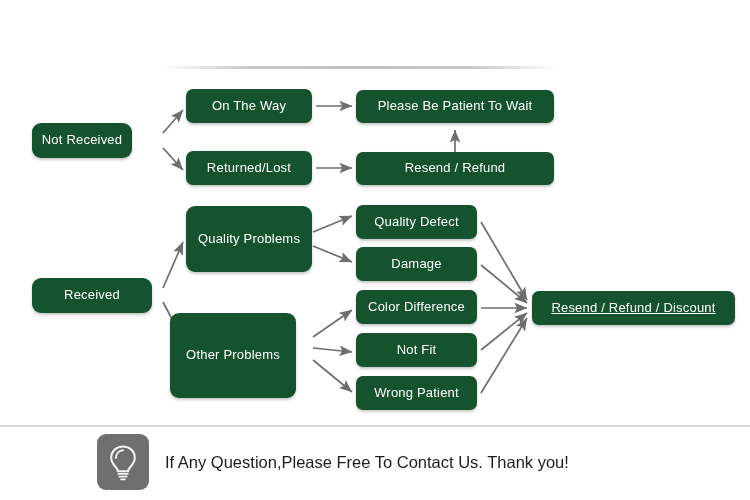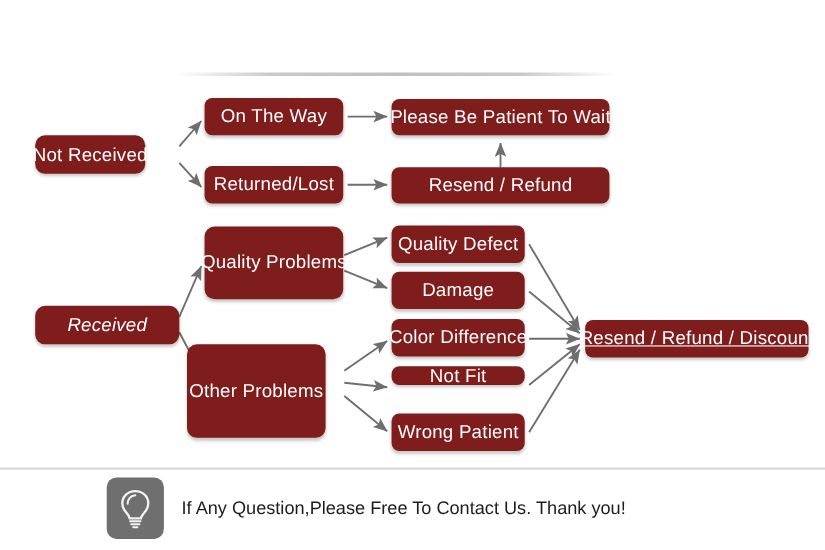--- a/index.html
+++ b/index.html
@@ -47,28 +47,28 @@
        rgba(192,192,192,1) 50%,
        rgba(198,198,198,0.95) 78%,
        rgba(205,205,205,0) 100%);
     border-radius: 2px;
   }
 
   
   .node {
     position: absolute;
     box-sizing: border-box;
-    background: #7f1d1d;
+    background: #14532d;
     color: #ffffff;
     border-radius: 7px;
     display: flex;
     align-items: center;
     justify-content: center;
     text-align: center;
-    font-size: 17px;
+    font-size: 13px;
     line-height: 1.15;
     letter-spacing: 0.2px;
     box-shadow: 0 2px 3px rgba(0,0,0,0.22);
     padding: 0 6px;
     white-space: nowrap;
   }
   .node.big { border-radius: 9px; }
 
   
   #wires {
@@ -150,34 +150,34 @@
 
       <path d="M481,222 L527,300"></path>
       <path d="M481,265 L527,303"></path>
       <path d="M481,308 L527,308"></path>
       <path d="M481,350 L527,313"></path>
       <path d="M481,393 L527,318"></path>
     </g>
   </svg>
 
   <div class="node big" style="left:32px; top:123px; width:100px; height:35px;">Not Received</div>
-  <div class="node big" style="left:32px; top:278px; width:131px; height:35px;font-style:italic;">Received</div>
+  <div class="node big" style="left:32px; top:278px; width:120px; height:35px;">Received</div>
 
   <div class="node" style="left:186px; top:89px; width:126px; height:34px;">On The Way</div>
   <div class="node" style="left:186px; top:151px; width:126px; height:34px;">Returned/Lost</div>
   <div class="node big" style="left:186px; top:206px; width:126px; height:66px;">Quality Problems</div>
   <div class="node big" style="left:170px; top:313px; width:126px; height:85px;">Other Problems</div>
 
   <div class="node" style="left:356px; top:90px; width:198px; height:33px;">Please Be Patient To Wait</div>
   <div class="node" style="left:356px; top:152px; width:198px; height:33px;">Resend / Refund</div>
 
   <div class="node" style="left:356px; top:205px; width:121px; height:34px;">Quality Defect</div>
   <div class="node" style="left:356px; top:247px; width:121px; height:34px;">Damage</div>
   <div class="node" style="left:356px; top:290px; width:121px; height:34px;">Color Difference</div>
-  <div class="node" style="left:356px; top:333px; width:121px; height:17px;">Not Fit</div>
+  <div class="node" style="left:356px; top:333px; width:121px; height:34px;">Not Fit</div>
   <div class="node" style="left:356px; top:376px; width:121px; height:34px;">Wrong Patient</div>
 
   <div class="node" style="left:532px; top:291px; width:203px; height:34px;text-decoration:underline;">Resend / Refund / Discount</div>
 
   <div class="footer-rule"></div>
   <div class="footer">
     <div class="bulb-badge">
       <svg width="34" height="40" viewBox="0 0 34 40" xmlns="http://www.w3.org/2000/svg">
         <path d="M17 4.5 C10.2 4.5 5.2 9.4 5.2 15.6 C5.2 19.5 7.0 22.1 9.2 24.5
                  C10.7 26.2 11.6 27.4 11.9 29.2 L22.1 29.2 C22.4 27.4 23.3 26.2 24.8 24.5

